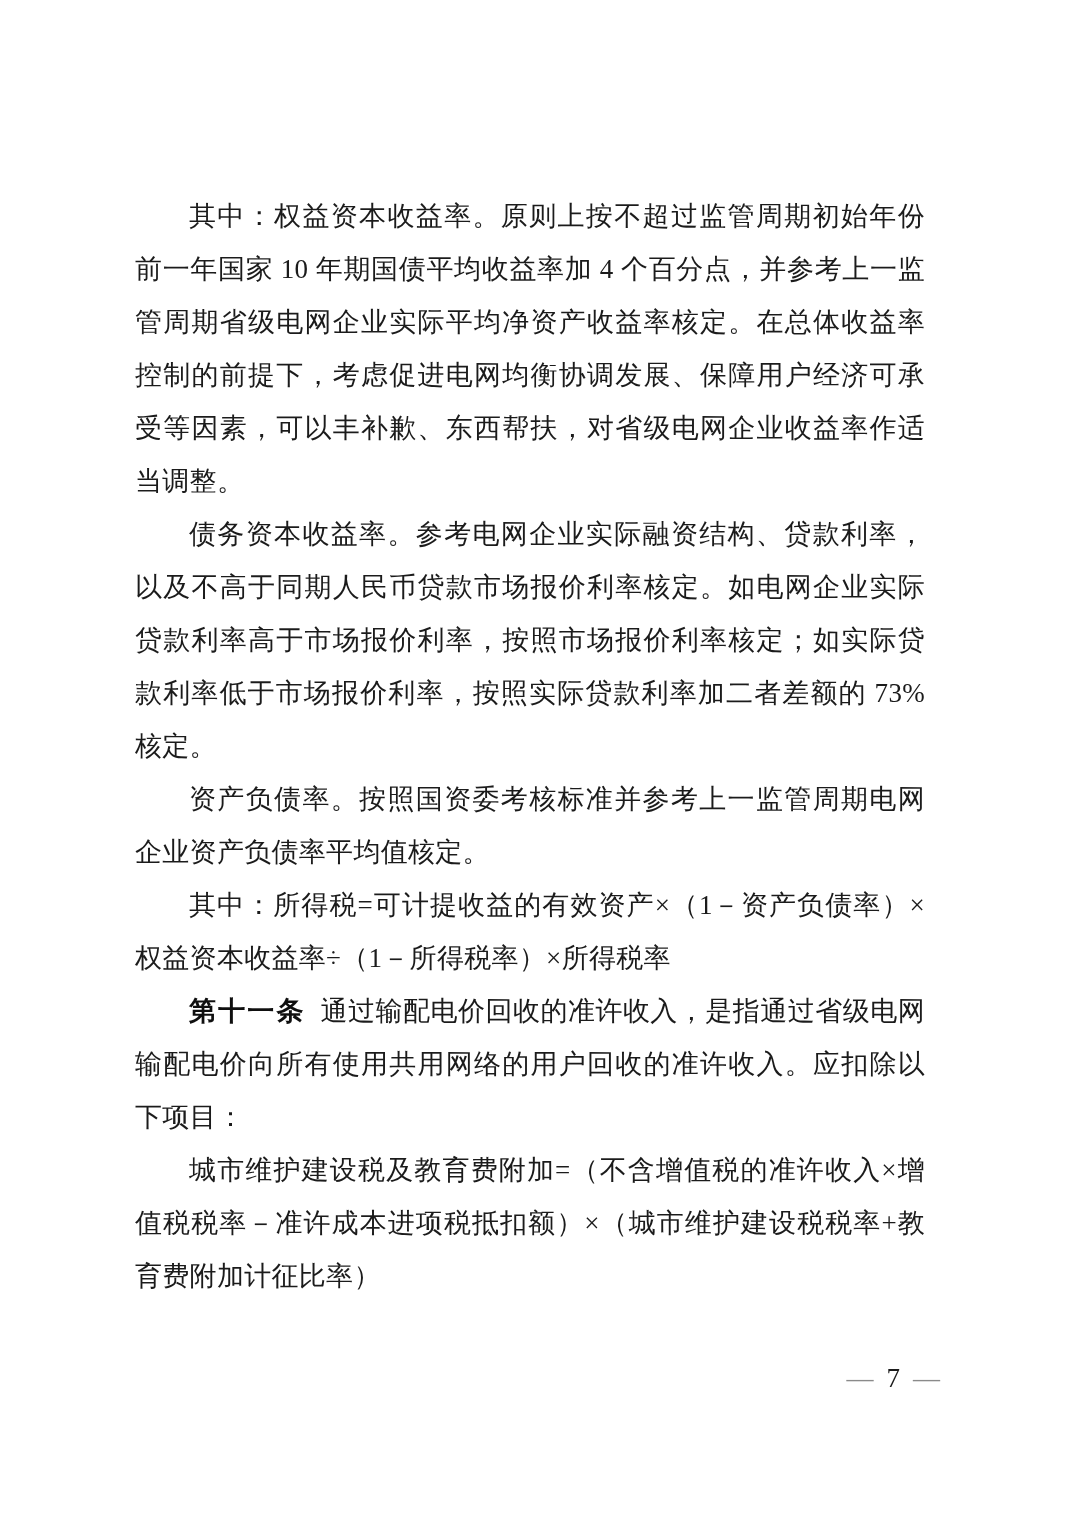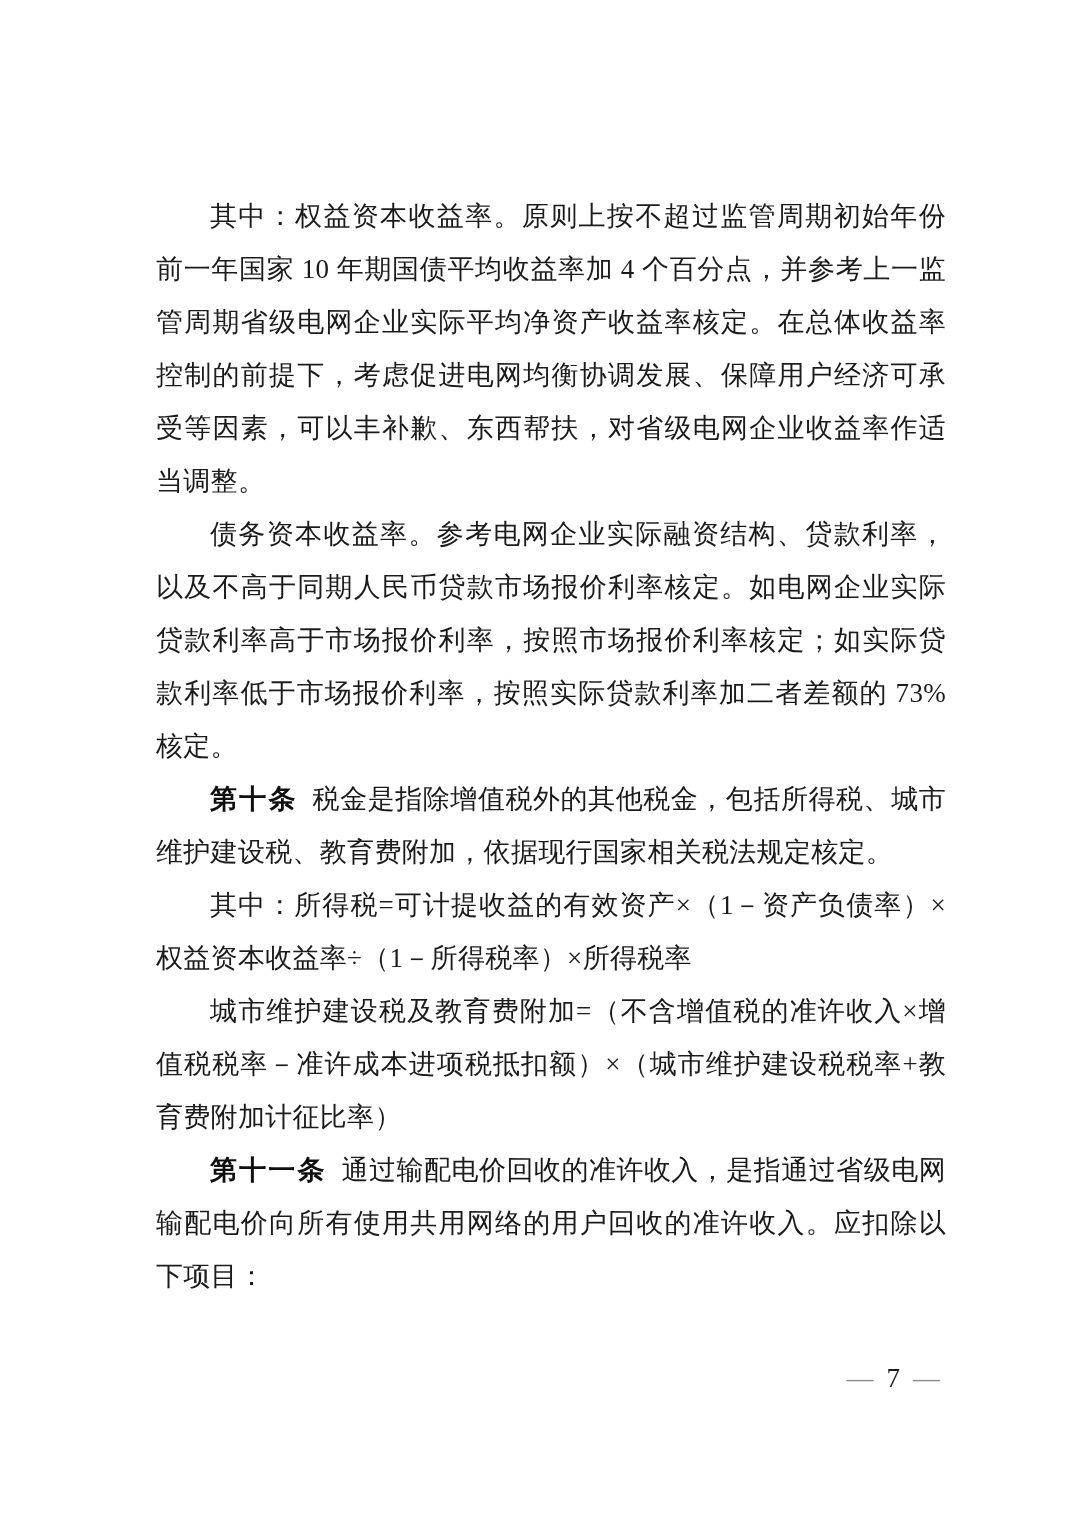--- a/index.html
+++ b/index.html
@@ -14,21 +14,21 @@
   }
   .page {
     position: relative;
     width: 1080px;
     height: 1528px;
     background: #ffffff;
     overflow: hidden;
   }
   .content {
     position: absolute;
-    left: 156px;
+    left: 135px;
     top: 190px;
     width: 790px;
   }
   .para {
     margin: 0;
     padding: 0;
     font-size: 27px;
     line-height: 53px;
     color: #1b1b1b;
     text-align: justify;
@@ -65,29 +65,29 @@
 </head>
 <body>
 
 <div class="page">
   <div class="content">
 
     <p class="para">其中：权益资本收益率。原则上按不超过监管周期初始年份前一年国家 10 年期国债平均收益率加 4 个百分点，并参考上一监管周期省级电网企业实际平均净资产收益率核定。在总体收益率控制的前提下，考虑促进电网均衡协调发展、保障用户经济可承受等因素，可以丰补歉、东西帮扶，对省级电网企业收益率作适当调整。</p>
 
     <p class="para">债务资本收益率。参考电网企业实际融资结构、贷款利率，以及不高于同期人民币贷款市场报价利率核定。如电网企业实际贷款利率高于市场报价利率，按照市场报价利率核定；如实际贷款利率低于市场报价利率，按照实际贷款利率加二者差额的 73%核定。</p>
 
+    <p class="para">资产负债率。按照国资委考核标准并参考上一监管周期电网企业资产负债率平均值核定。</p>
 
-    <p class="para"><span class="article-lead">第十条</span><span>税金是指除增值税外的其他税金，包括所得税、城市维护建设税、教育费附加，依据现行国家相关税法规定核定。</span></p>
 
     <p class="para">其中：所得税=可计提收益的有效资产×（1－资产负债率）×权益资本收益率÷（1－所得税率）×所得税率</p>
 
 
+    <p class="para"><span class="article-lead">第十一条</span><span>通过输配电价回收的准许收入，是指通过省级电网输配电价向所有使用共用网络的用户回收的准许收入。应扣除以下项目：</span></p>
+
     <p class="para">城市维护建设税及教育费附加=（不含增值税的准许收入×增值税税率－准许成本进项税抵扣额）×（城市维护建设税税率+教育费附加计征比率）</p>
-
-    <p class="para"><span class="article-lead">第十一条</span><span>通过输配电价回收的准许收入，是指通过省级电网输配电价向所有使用共用网络的用户回收的准许收入。应扣除以下项目：</span></p>
 
   </div>
 
   <div class="footer">
     <span class="dash">—</span>
     <span class="num">7</span>
     <span class="dash">—</span>
   </div>
 </div>
 

